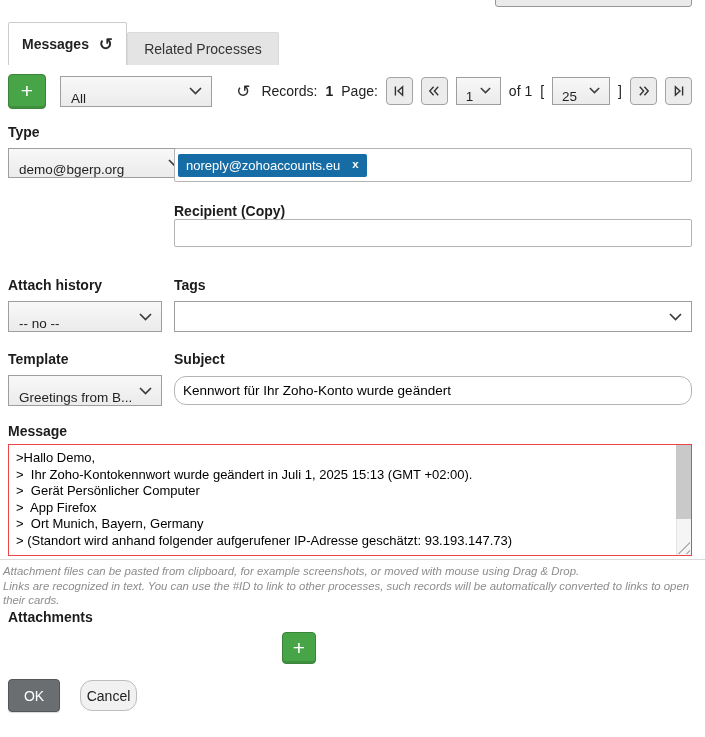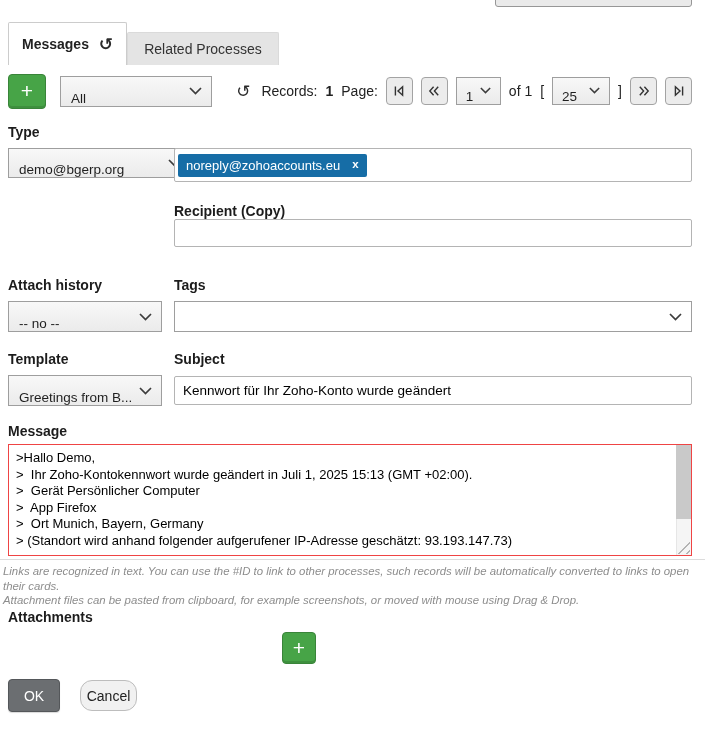--- a/index.html
+++ b/index.html
@@ -222,41 +222,41 @@
 
   <div class="label" style="left:8px; top:351px;">Template</div>
   <div class="label" style="left:174px; top:351px;">Subject</div>
 
   <div class="select abs" style="left:8px; top:375px; width:154px; height:31px;">
     <span>Greetings from B...</span>
     <svg class="chev" width="13" height="8" viewBox="0 0 13 8">
         <path d="M1 1 L6.5 6.5 L12 1" fill="none" stroke="#3c3c3c" stroke-width="1.7"></path>
       </svg>
   </div>
-  <input class="input" style="left: 174px; top: 376px; width: 518px; height: 29px; font-size: 13.5px;" value="Kennwort für Ihr Zoho-Konto wurde geändert">
+  <input class="input" style="left: 174px; top: 376px; width: 518px; height: 29px; font-size: 13.5px; border-radius: 12px;" value="Kennwort für Ihr Zoho-Konto wurde geändert">
 
   <div class="label" style="left:8px; top:423px;">Message</div>
   <div class="textarea-wrap">
     <div class="msg-text">&gt;Hallo Demo,
 &gt;  Ihr Zoho-Kontokennwort wurde geändert in Juli 1, 2025 15:13 (GMT +02:00).
 &gt;  Gerät Persönlicher Computer
 &gt;  App Firefox
 &gt;  Ort Munich, Bayern, Germany
 &gt; (Standort wird anhand folgender aufgerufener IP-Adresse geschätzt: 93.193.147.73)
 &gt;  Falls Sie Ihr Kennwort nicht geändert haben, können Sie Ihr Konto durch Rücksetzen Ihres Zoho-</div>
     <div class="msg-scrollbar">
       <div class="msg-thumb"></div>
     </div>
     <div class="msg-grip"></div>
   </div>
 
   <div class="divider"></div>
   <div class="hints">
+    <div>Attachment files can be pasted from clipboard, for example screenshots, or moved with mouse using Drag &amp; Drop.</div>
     <div>Links are recognized in text. You can use the #ID to link to other processes, such records will be automatically converted to links to open their cards.</div>
-    <div>Attachment files can be pasted from clipboard, for example screenshots, or moved with mouse using Drag &amp; Drop.</div>
   </div>
 
   <div class="label" style="left:8px; top:609px;">Attachments</div>
   <div class="btn-green abs" style="left:282px; top:632px; width:34px; height:32px;">
     <span>+</span>
   </div>
 
   <div class="btn-ok">
     <span>OK</span>
   </div>

